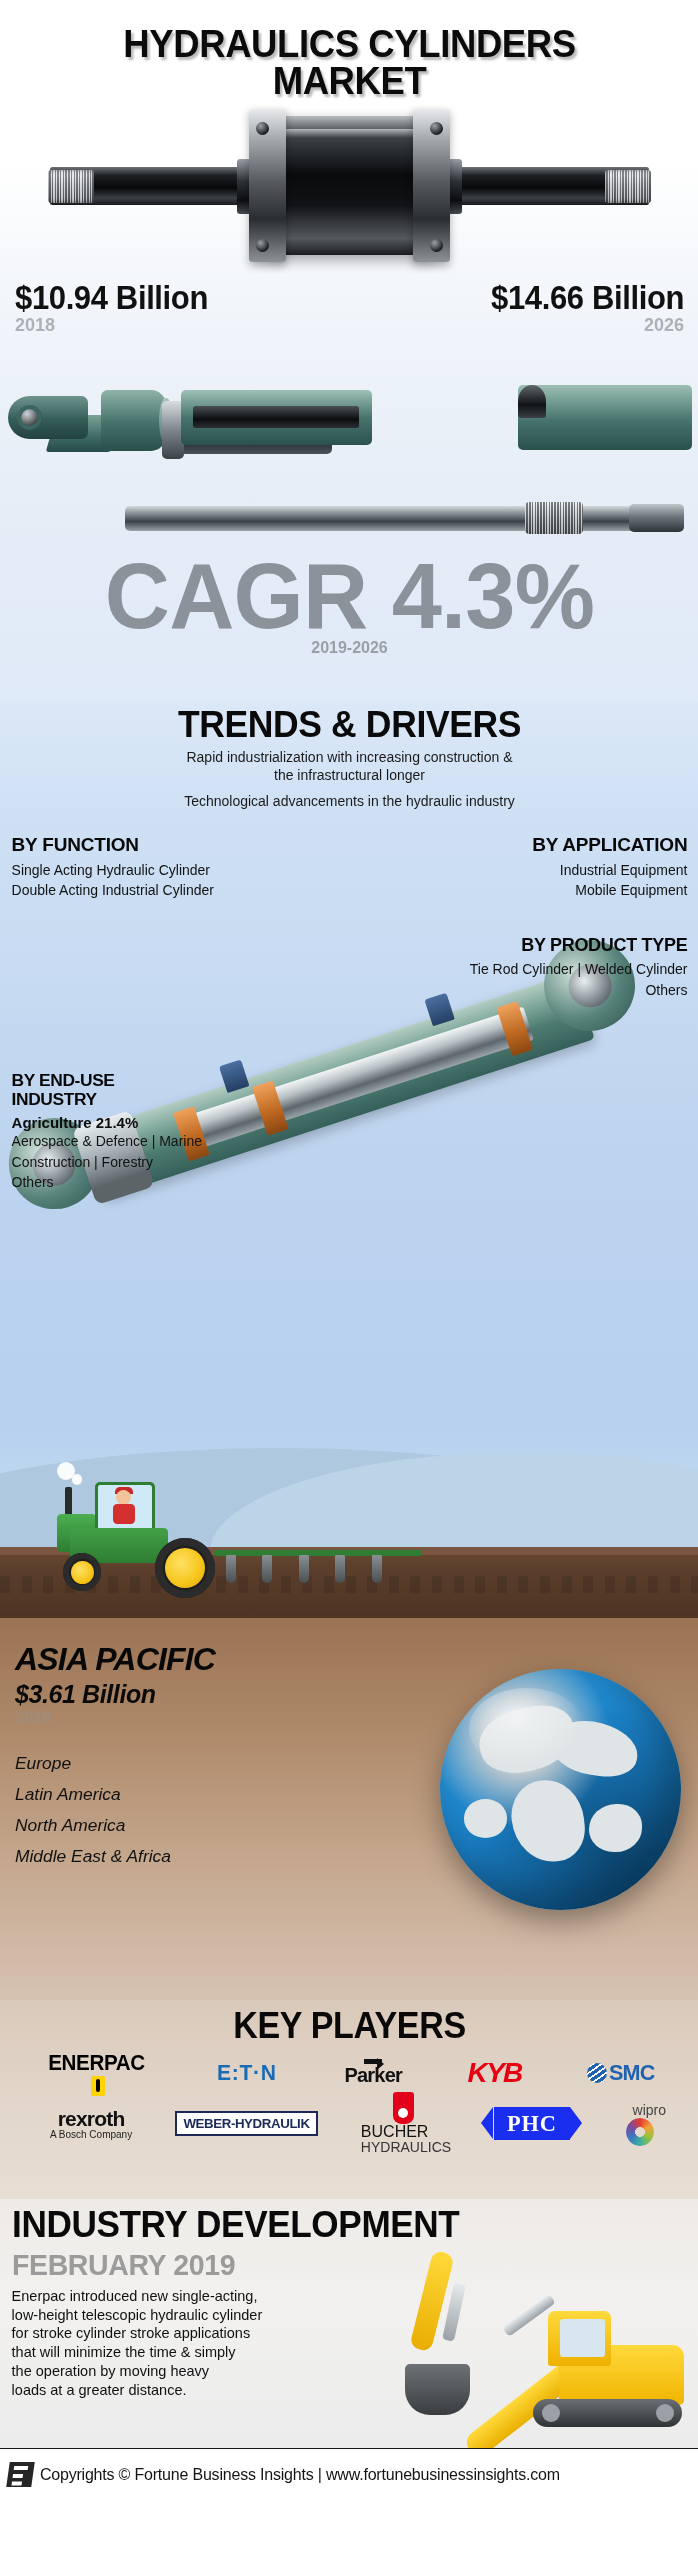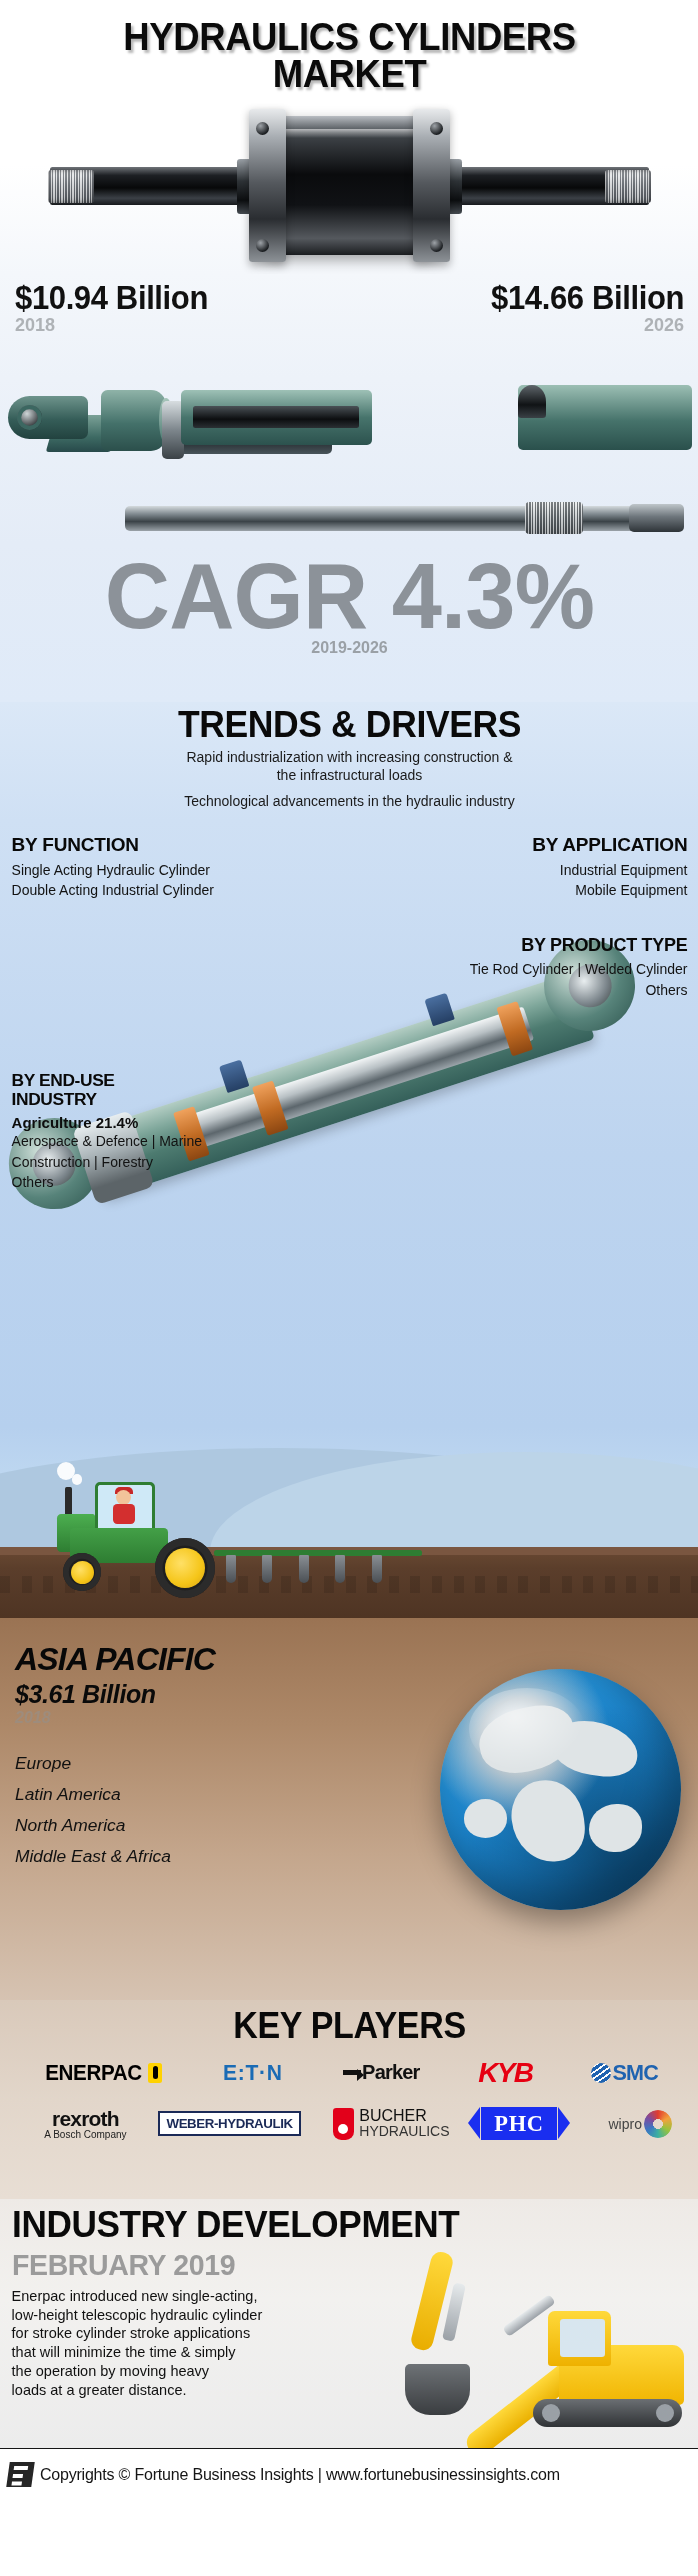--- a/index.html
+++ b/index.html
@@ -14,21 +14,21 @@
     height: 2576px;
     overflow: hidden;
     background: #ffffff;
   }
 
   
   .sec-header {
     position: relative;
     height: 274px;
     background: linear-gradient(180deg,#ffffff 0%,#ffffff 60%,#f4f7fb 100%);
-    padding-top: 19px;
+    padding-top: 26px;
   }
   .main-title {
     text-align: center;
     font-family: "Liberation Sans Narrow","Liberation Sans",sans-serif;
     font-weight: 900;
     font-size: 38px;
     line-height: 0.98;
     letter-spacing: -0.4px;
     color: #0b0b0b;
     text-shadow: 2.5px 3.3px 2.5px rgba(0,0,0,0.28);
@@ -510,21 +510,21 @@
     letter-spacing: -0.4px;
     transform: scaleX(0.92);
   }
   .logo-row {
     display: flex;
     align-items: center;
     justify-content: space-around;
     padding: 0 11.6px;
     height: 51px;
   }
-  .logo { display: flex; align-items: center; justify-content: center; }
+  .logo { display: flex; align-items: center; justify-content: center; flex-direction: column; }
 
   .lg-enerpac { font-family:"Liberation Sans Narrow","Liberation Sans",sans-serif; font-weight:900; font-size:22.4px; color:#000; letter-spacing:-0.4px; transform:scaleX(.92);}
   .lg-enerpac-badge{ display:inline-block; width:14px; height:20px; background:#ffd200; border-radius:2.5px; margin-left:2.5px; position:relative; vertical-align:-3.3px;}
   .lg-enerpac-badge::after{content:"";position:absolute;left:5px;top:3.3px;width:4.2px;height:13.3px;background:#000;border-radius:2.5px;}
   .lg-eaton { font-family:"Liberation Sans Narrow","Liberation Sans",sans-serif; font-weight:900; font-size:22.4px; color:#1a6bb5; letter-spacing:0.8px; transform:scaleX(.94);}
   .lg-parker { font-family:"Liberation Sans", sans-serif; font-weight:900; font-size:20px; color:#111; letter-spacing:-0.8px;}
   .lg-parker-arrow{display:inline-block;width:18px;height:0;border-top:5px solid #111;position:relative;vertical-align:3.3px;margin-right:0.8px;}
   .lg-parker-arrow::after{content:"";position:absolute;right:-2.5px;top:-5.8px;border-left:7.5px solid #111;border-top:6.6px solid transparent;border-bottom:6.6px solid transparent;}
   .lg-kyb { font-family:"Liberation Sans Narrow","Liberation Sans",sans-serif; font-weight:900; font-style:italic; font-size:28px; color:#e60012; letter-spacing:-1.7px;}
   .lg-smc { font-family:"Liberation Sans", sans-serif; font-weight:900; font-size:21.6px; color:#1f63b0; letter-spacing:-0.8px; display:flex; align-items:center;}
@@ -692,21 +692,21 @@
   </div>
 
   <div class="sec-cagr">
     <div class="cagr-big">CAGR 4.3%</div>
     <div class="cagr-years">2019-2026</div>
   </div>
 
   <div class="sec-trends">
     <div class="trends-title">TRENDS &amp; DRIVERS</div>
     <div class="trend-line">Rapid industrialization with increasing construction &amp;</div>
-    <div class="trend-line" style="margin-top:0">the infrastructural loads</div>
+    <div class="trend-line" style="margin-top:0">the infrastructural longer</div>
     <div class="trend-line" style="margin-top:8.3px">Technological advancements in the hydraulic industry</div>
   </div>
 
   <div class="sec-seg">
 
     <div class="cutaway">
       <div class="ca-eye" style="left:16.6px; top:42px;"></div>
       <div class="ca-body"></div>
       <div class="ca-chrome"></div>
       <div class="ca-copper" style="left:191px;"></div>

